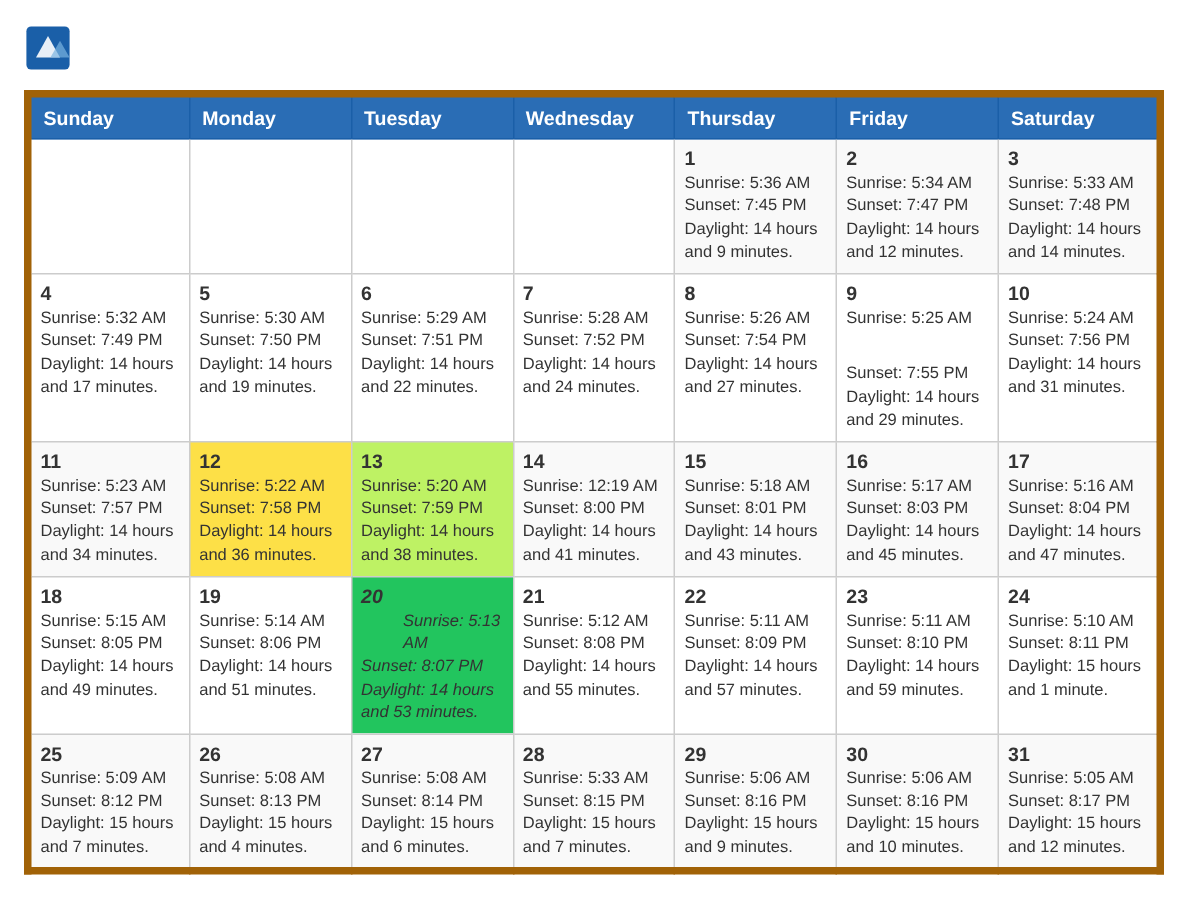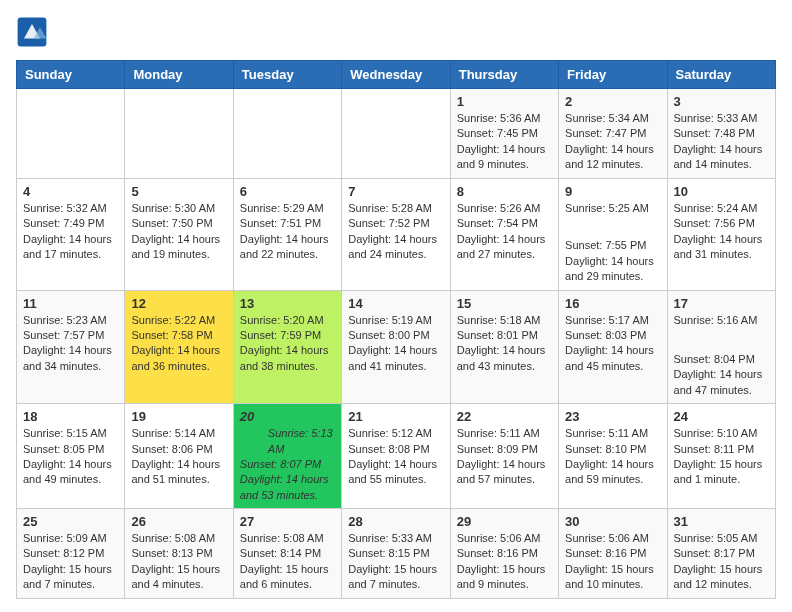--- a/index.html
+++ b/index.html
@@ -42,21 +42,21 @@
       font-weight: bold;
       color: #333;
     }
     .location {
       font-size: 15px;
       color: #333;
     }
     .calendar {
       width: 100%;
       border-collapse: collapse;
-      border: 1px solid #a16207;
+      border: 5px solid #a16207;
     }
     .calendar th {
       background-color: #2a6db5;
       color: white;
       text-align: left;
       padding: 6px 8px;
       font-size: 13px;
       font-weight: bold;
       border: 1px solid #1a5fa8;
     }
@@ -215,21 +215,21 @@
         </td>
         <td style="background-color: #bef264;">
           <span class="day-num">13</span>
           <div style="line-height: 1.4;">Sunrise: 5:20 AM</div>
           <div style="line-height: 1.4;">Sunset: 7:59 PM</div>
           <div style="line-height: 1.4;">Daylight: 14 hours</div>
           <div style="line-height: 1.4;">and 38 minutes.</div>
         </td>
         <td style="background-color: rgb(249, 249, 249);">
           <span class="day-num">14</span>
-          <div style="line-height: 1.4;">Sunrise: 5:19 AM</div>
+          <div style="line-height: 1.4;">Sunrise: 12:19 AM</div>
           <div style="line-height: 1.4;">Sunset: 8:00 PM</div>
           <div style="line-height: 1.4;">Daylight: 14 hours</div>
           <div style="line-height: 1.4;">and 41 minutes.</div>
         </td>
         <td style="background-color: rgb(249, 249, 249);">
           <span class="day-num">15</span>
           <div style="line-height: 1.4;">Sunrise: 5:18 AM</div>
           <div style="line-height: 1.4;">Sunset: 8:01 PM</div>
           <div style="line-height: 1.4;">Daylight: 14 hours</div>
           <div style="line-height: 1.4;">and 43 minutes.</div>
@@ -237,21 +237,21 @@
         <td style="background-color: rgb(249, 249, 249);">
           <span class="day-num">16</span>
           <div style="line-height: 1.4;">Sunrise: 5:17 AM</div>
           <div style="line-height: 1.4;">Sunset: 8:03 PM</div>
           <div style="line-height: 1.4;">Daylight: 14 hours</div>
           <div style="line-height: 1.4;">and 45 minutes.</div>
         </td>
         <td style="background-color: rgb(249, 249, 249);">
           <span class="day-num">17</span>
           <div style="line-height: 1.4;">Sunrise: 5:16 AM</div>
-          <div style="line-height: 1.4; margin-top: 24px;">Sunset: 8:04 PM</div>
+          <div style="line-height: 1.4;">Sunset: 8:04 PM</div>
           <div style="line-height: 1.4;">Daylight: 14 hours</div>
           <div style="line-height: 1.4;">and 47 minutes.</div>
         </td>
       </tr>
       <tr>
         <td style="background-color: rgb(255, 255, 255);">
           <span class="day-num">18</span>
           <div style="line-height: 1.4;">Sunrise: 5:15 AM</div>
           <div style="line-height: 1.4;">Sunset: 8:05 PM</div>
           <div style="line-height: 1.4;">Daylight: 14 hours</div>

